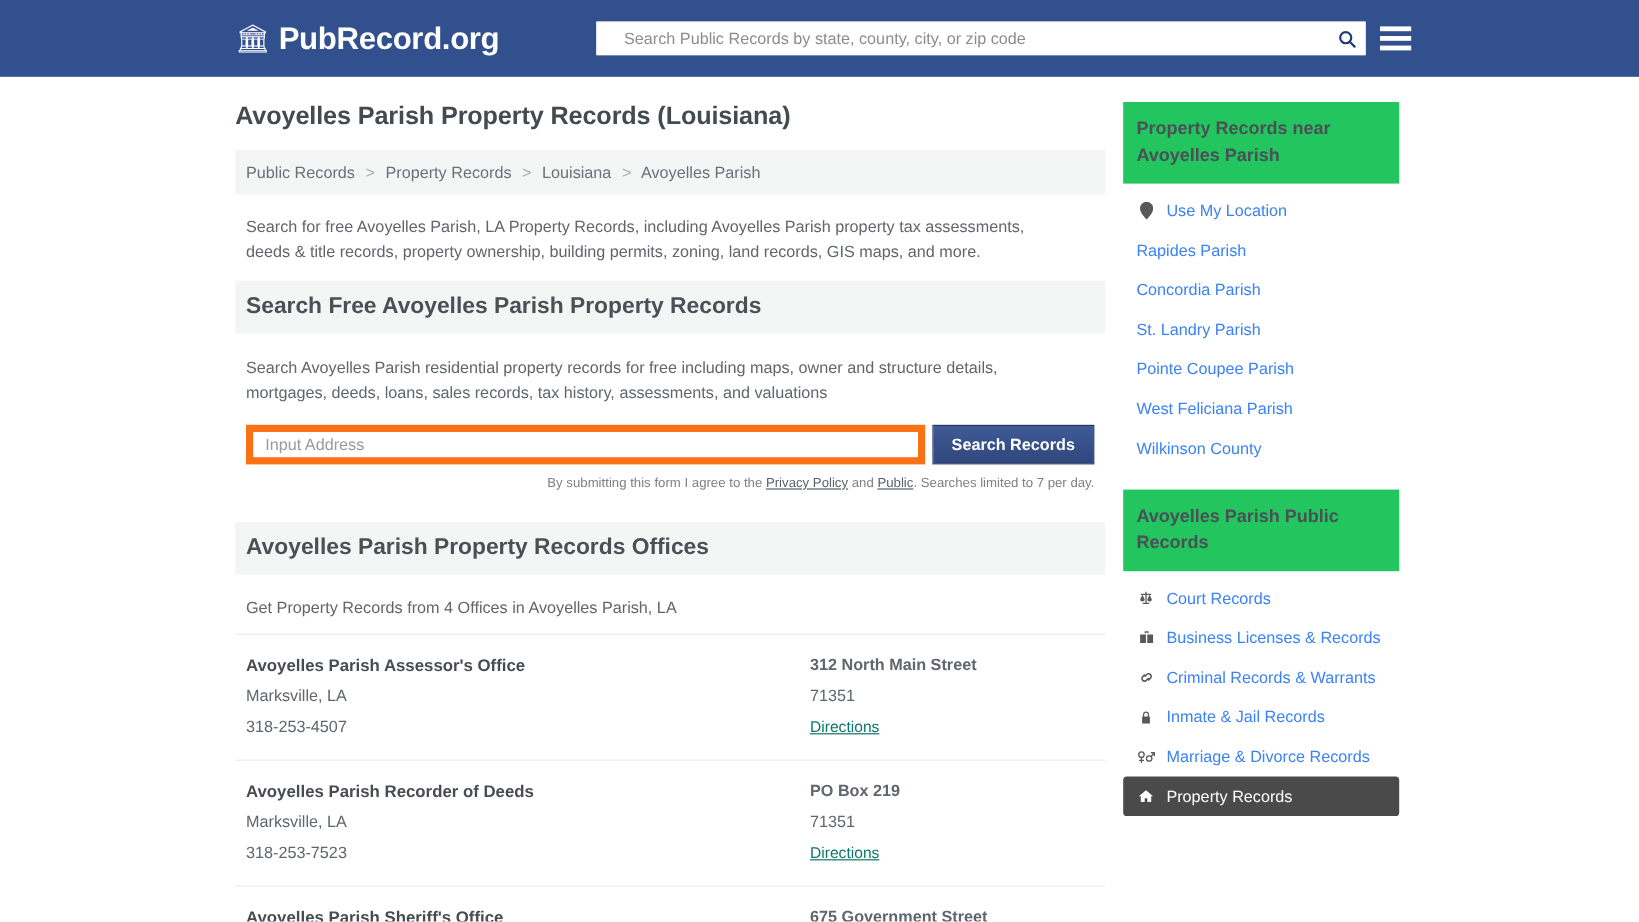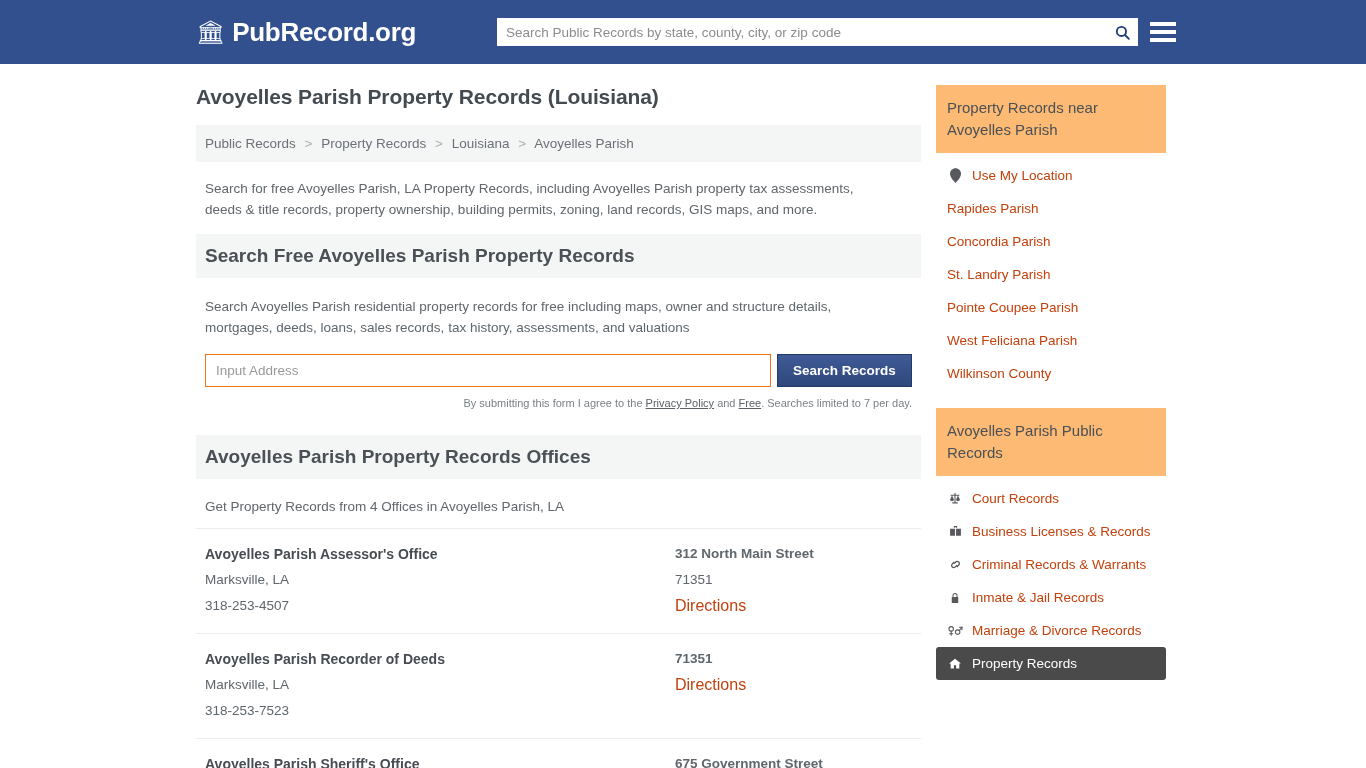--- a/index.html
+++ b/index.html
@@ -50,21 +50,21 @@
     background: #ffffff;
     border: 1px solid #ffffff;
     display: flex;
     align-items: center;
   }
   .header-search input {
     flex: 1;
     border: none;
     outline: none;
     height: 30px;
-    padding: 0 8px;
+    padding: 0 22px;
     font-size: 13.5px;
     font-family: "Liberation Sans", sans-serif;
     color: #333;
     background: transparent;
   }
   .header-search input::placeholder { color: #8c8c8c; }
   .header-search-btn {
     width: 30px;
     height: 26px;
     border: none;
@@ -156,21 +156,21 @@
 
   
   .search-form {
     display: flex;
     padding: 0 9px;
     margin-top: 4px;
   }
   .addr-input {
     width: 578px;
     height: 33px;
-    border: 1px solid #f97316;
+    border: 6px solid #f97316;
     padding: 0 10px;
     font-size: 13.5px;
     font-family: "Liberation Sans", sans-serif;
     color: #333;
     outline: none;
     background: #fff;
   }
   .addr-input::placeholder { color: #9a9a9a; }
   .search-btn {
     width: 138px;
@@ -215,44 +215,45 @@
     line-height: 26px;
     cursor: pointer;
   }
   .office-line {
     font-size: 13.5px;
     color: #5f666c;
     line-height: 26px;
   }
   .office-right .office-line:first-child { line-height: 26px; font-weight: bold; }
   .directions {
-    font-size: 16px;
-    color: #c2410c;
+    font-size: 13px;
+    color: #0f766e;
     line-height: 26px;
+    text-decoration: underline;
     cursor: pointer;
     display: inline-block;
   }
 
   
   .side-head {
-    background: #fdba74;
+    background: #22c55e;
     padding: 12px 11px;
     font-size: 15px;
-    font-weight: normal;
+    font-weight: bold;
     color: #4a5055;
     line-height: 22px;
   }
   .side-list { padding: 0; margin: 0; list-style: none; }
   .side-item {
     display: flex;
     align-items: center;
     gap: 9px;
     padding: 9px 11px;
     font-size: 13.5px;
-    color: #c2410c;
+    color: #3b82f6;
     cursor: pointer;
   }
   .side-item.active {
     background: #4a4a4a;
     color: #ffffff;
     border-radius: 3px;
   }
   .side-item .ico {
     width: 16px;
     display: inline-flex;
@@ -314,21 +315,21 @@
     <div class="panel-head">Search Free Avoyelles Parish Property Records</div>
 
     <div class="blurb2">Search Avoyelles Parish residential property records for free including maps, owner and structure details, mortgages, deeds, loans, sales records, tax history, assessments, and valuations</div>
 
     <div class="search-form">
       <input class="addr-input" type="text" placeholder="Input Address" style="">
       <button class="search-btn">Search Records</button>
     </div>
 
     <div class="legal">
-      <span>By submitting this form I agree to the </span><a>Privacy Policy</a><span> and </span><a>Free</a><span>. Searches limited to 7 per day.</span>
+      <span>By submitting this form I agree to the </span><a>Privacy Policy</a><span> and </span><a>Public</a><span>. Searches limited to 7 per day.</span>
     </div>
 
     <div class="panel-head offices-head">Avoyelles Parish Property Records Offices</div>
 
     <div class="offices-note">Get Property Records from 4 Offices in Avoyelles Parish, LA</div>
 
     <div class="office-row">
       <div class="office-left">
         <div class="office-name">Avoyelles Parish Assessor's Office</div>
         <div class="office-line">Marksville, LA</div>
@@ -341,20 +342,21 @@
       </div>
     </div>
 
     <div class="office-row">
       <div class="office-left">
         <div class="office-name">Avoyelles Parish Recorder of Deeds</div>
         <div class="office-line">Marksville, LA</div>
         <div class="office-line">318-253-7523</div>
       </div>
       <div class="office-right">
+        <div class="office-line">PO Box 219</div>
         <div class="office-line">71351</div>
         <a class="directions">Directions</a>
       </div>
     </div>
 
     <div class="office-row">
       <div class="office-left">
         <div class="office-name">Avoyelles Parish Sheriff's Office</div>
         <div class="office-line">Marksville, LA</div>
 

